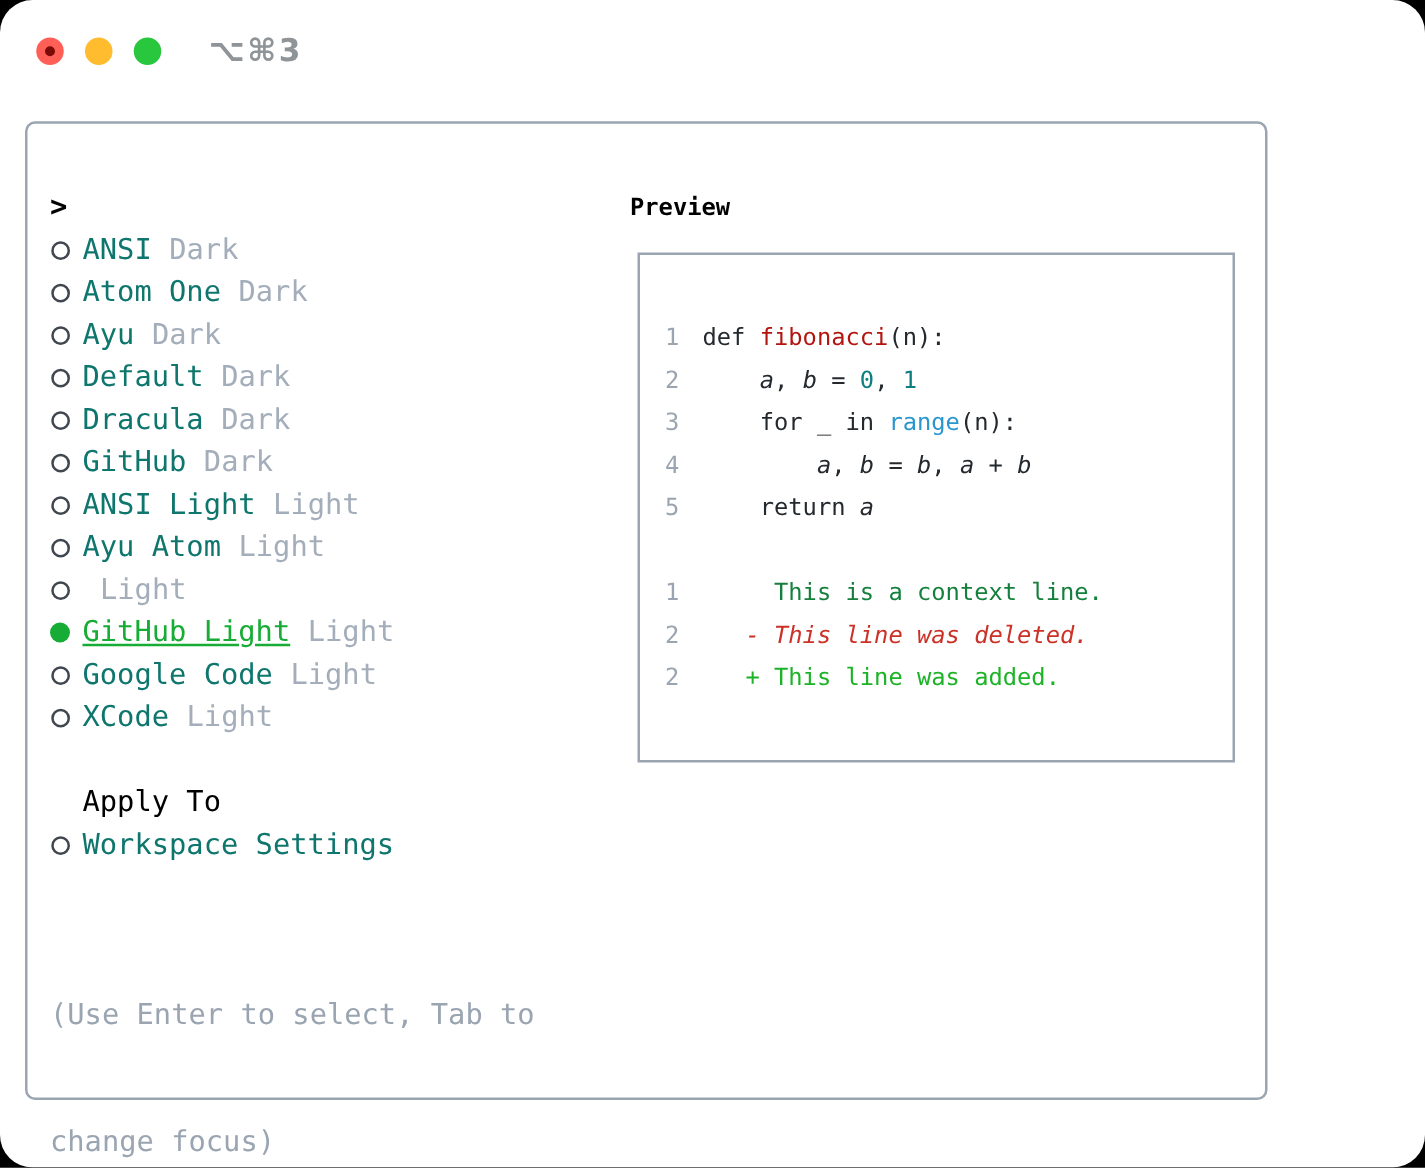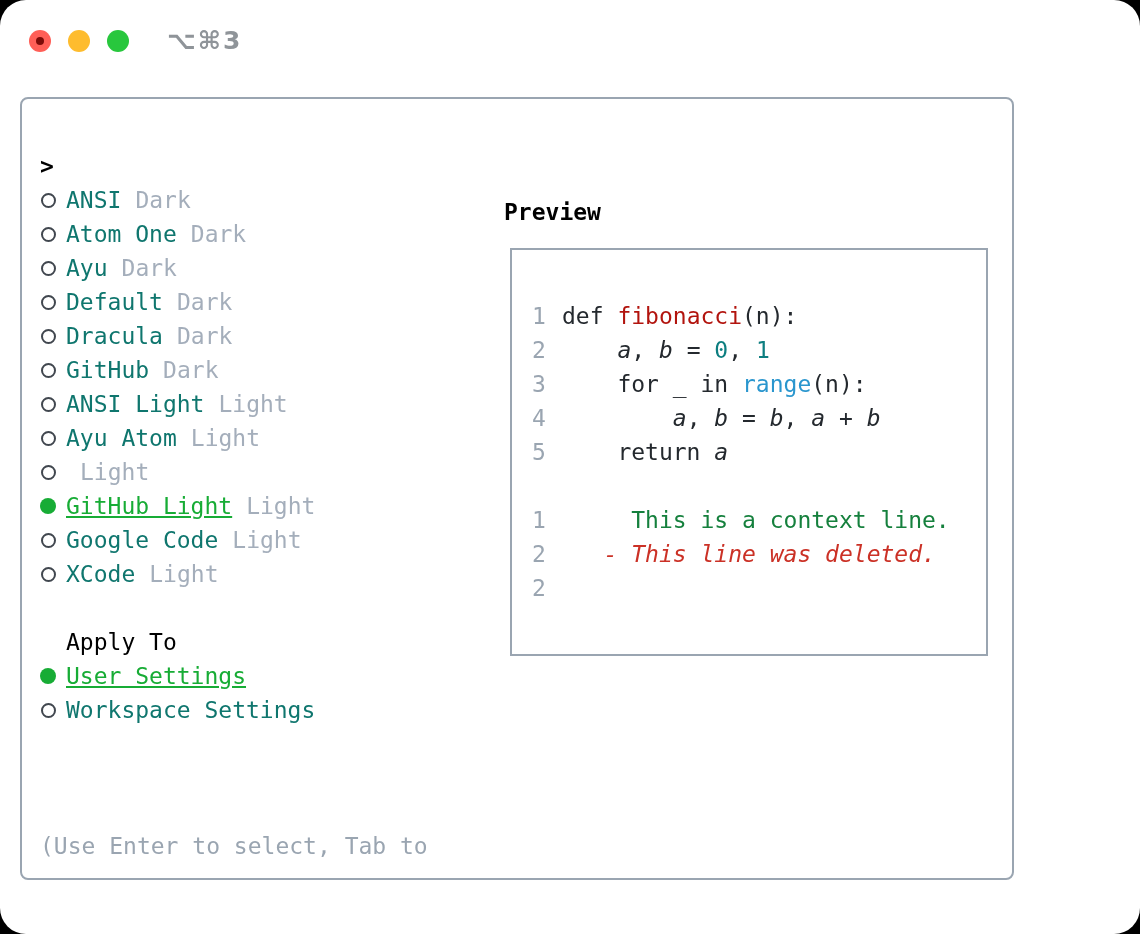--- a/index.html
+++ b/index.html
@@ -28,21 +28,21 @@
   .htext{font-weight:bold;color:#000;}
   .htext2{color:#000;}
   .item-name{color:#0f766e;}
   .item-name.sel{color:var(--accent-green,#17ac35);text-decoration:underline;}
   .item-variant{color:#a4aebb;margin-left:14px;}
   .spacer34{height:34px;}
   .hint{color:#9aa5b1;white-space:pre;}
   .hint div{height:34px;line-height:34px;}
 
   
-  .right-col{position:absolute;left:482px;top:50px;font-size:23px;line-height:34px;margin-top:46px;}
+  .right-col{position:absolute;left:482px;top:50px;font-size:19px;line-height:34px;}
   .preview-header{height:34px;display:flex;align-items:center;}
   .preview-box{position:absolute;left:6px;top:53px;width:478px;height:408px;box-sizing:border-box;
                border:2px solid #9aa5b1;background:#fff;padding:49px 0 0 20px;}
   .pline{display:flex;height:34px;line-height:34px;white-space:pre;}
   .lno{flex:0 0 14px;color:#9aa5b1;}
   .lcode{margin-left:16px;}
   .seg-plain{color:#24292e;}
   .seg-function{color:var(--code-function,#b2140e);}
   .seg-number{color:var(--code-number,#0d7e80);}
   .seg-builtin{color:var(--code-builtin,#2a96ce);}
@@ -86,21 +86,20 @@
         </div>
 
       <div class="spacer34"></div>
 
       <div class="row">
         <span class="bcell"></span>
         <span class="htext2">Apply To</span>
       </div>
 
       <div id="apply-list">
-          <div class="row"><span class="bcell"><span class="dot-filled"></span></span><span class="item-name sel">User Settings</span></div>
           <div class="row"><span class="bcell"><span class="dot-outline"></span></span><span class="item-name">Workspace Settings</span></div>
         </div>
 
       <div class="spacer34"></div>
 
       <div class="hint">
         <div>(Use Enter to select, Tab to</div>
         <div>change focus)</div>
       </div>
     </div>
@@ -112,19 +111,19 @@
       <div class="preview-box">
         <div id="code-lines">
             <div class="pline"><span class="lno">1</span><span class="lcode"><span class="seg-plain">def </span><span class="seg-function">fibonacci</span><span class="seg-plain">(n):</span></span></div>
             <div class="pline"><span class="lno">2</span><span class="lcode"><span class="seg-plain">    </span><span class="seg-variable">a</span><span class="seg-plain">, </span><span class="seg-variable">b</span><span class="seg-plain"> = </span><span class="seg-number">0</span><span class="seg-plain">, </span><span class="seg-number">1</span></span></div>
             <div class="pline"><span class="lno">3</span><span class="lcode"><span class="seg-plain">    for _ in </span><span class="seg-builtin">range</span><span class="seg-plain">(n):</span></span></div>
             <div class="pline"><span class="lno">4</span><span class="lcode"><span class="seg-plain">        </span><span class="seg-variable">a</span><span class="seg-plain">, </span><span class="seg-variable">b</span><span class="seg-plain"> = </span><span class="seg-variable">b</span><span class="seg-plain">, </span><span class="seg-variable">a</span><span class="seg-plain"> + </span><span class="seg-variable">b</span></span></div>
             <div class="pline"><span class="lno">5</span><span class="lcode"><span class="seg-plain">    return </span><span class="seg-variable">a</span></span></div>
             <div class="pline"></div>
             <div class="pline"><span class="lno">1</span><span class="lcode"><span class="seg-context">     This is a context line.</span></span></div>
             <div class="pline"><span class="lno">2</span><span class="lcode"><span class="seg-deleted">   - This line was deleted.</span></span></div>
-            <div class="pline"><span class="lno">2</span></div>
+            <div class="pline"><span class="lno">2</span><span class="lcode"><span class="seg-added">   + This line was added.</span></span></div>
           </div>
       </div>
     </div>
 
   </div>
 </div>
 
 </body></html>

